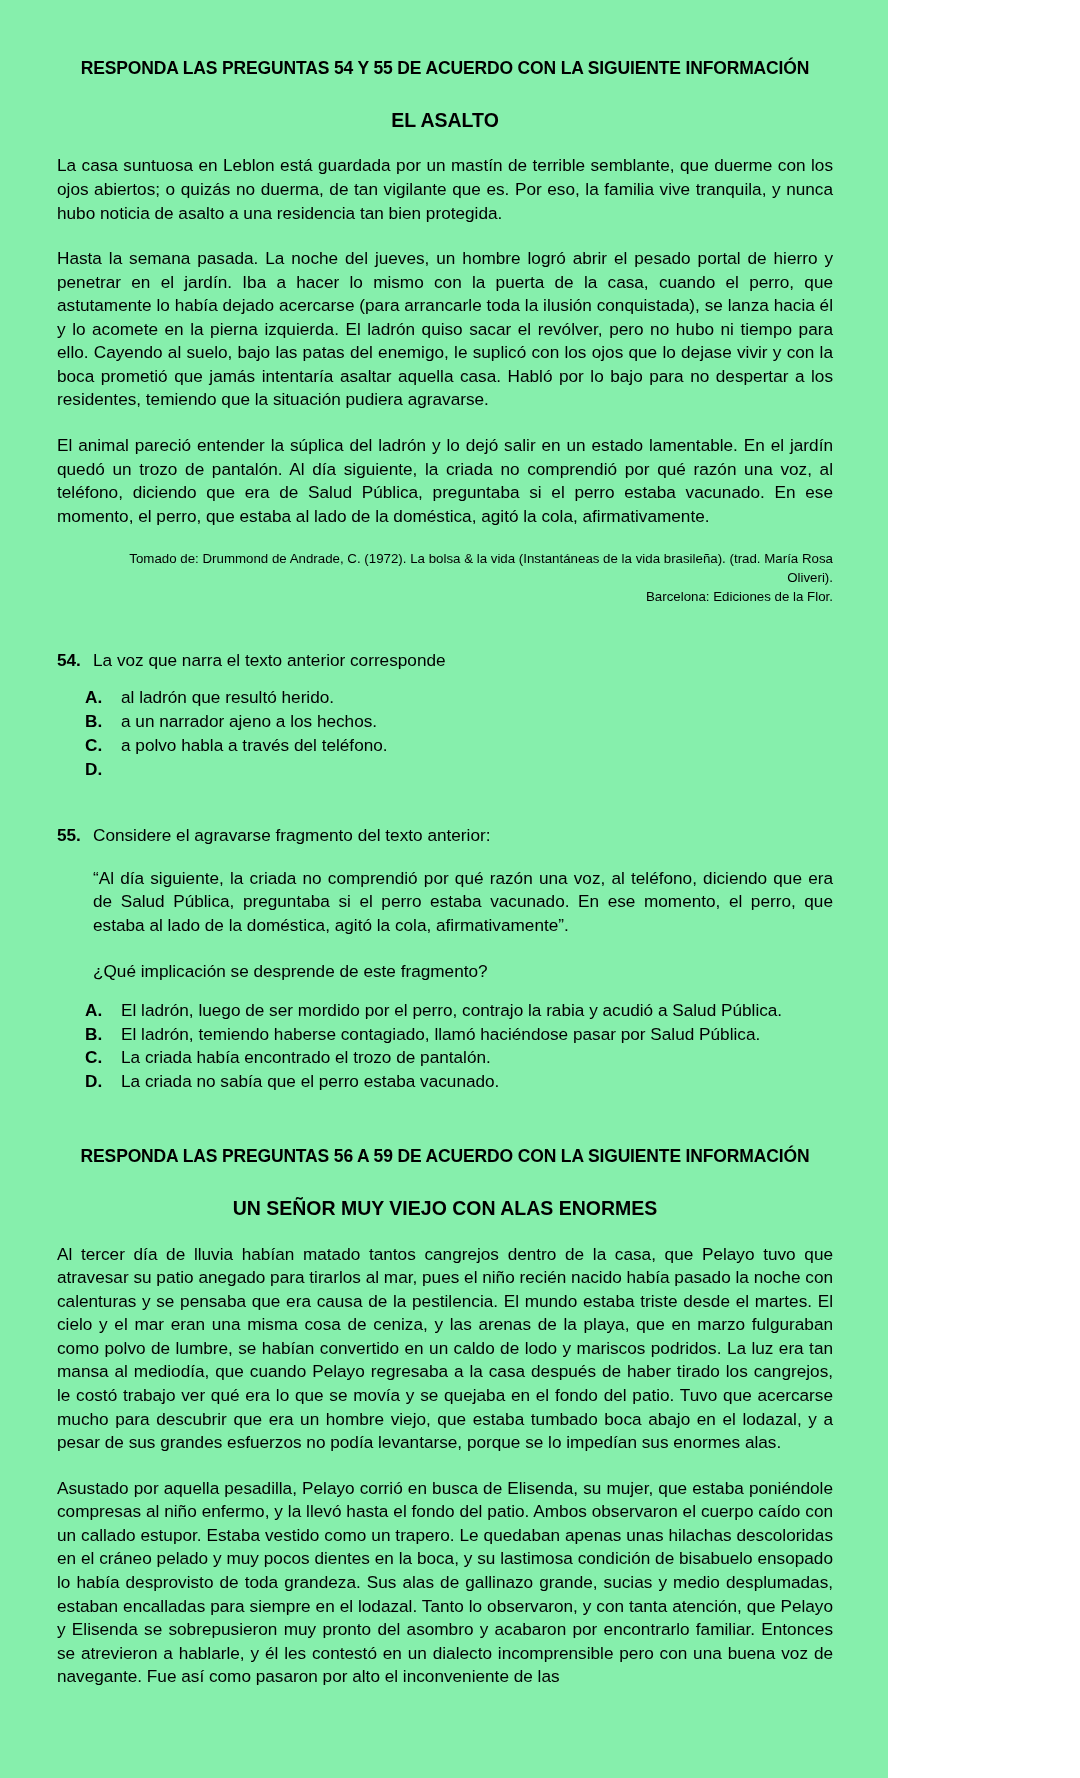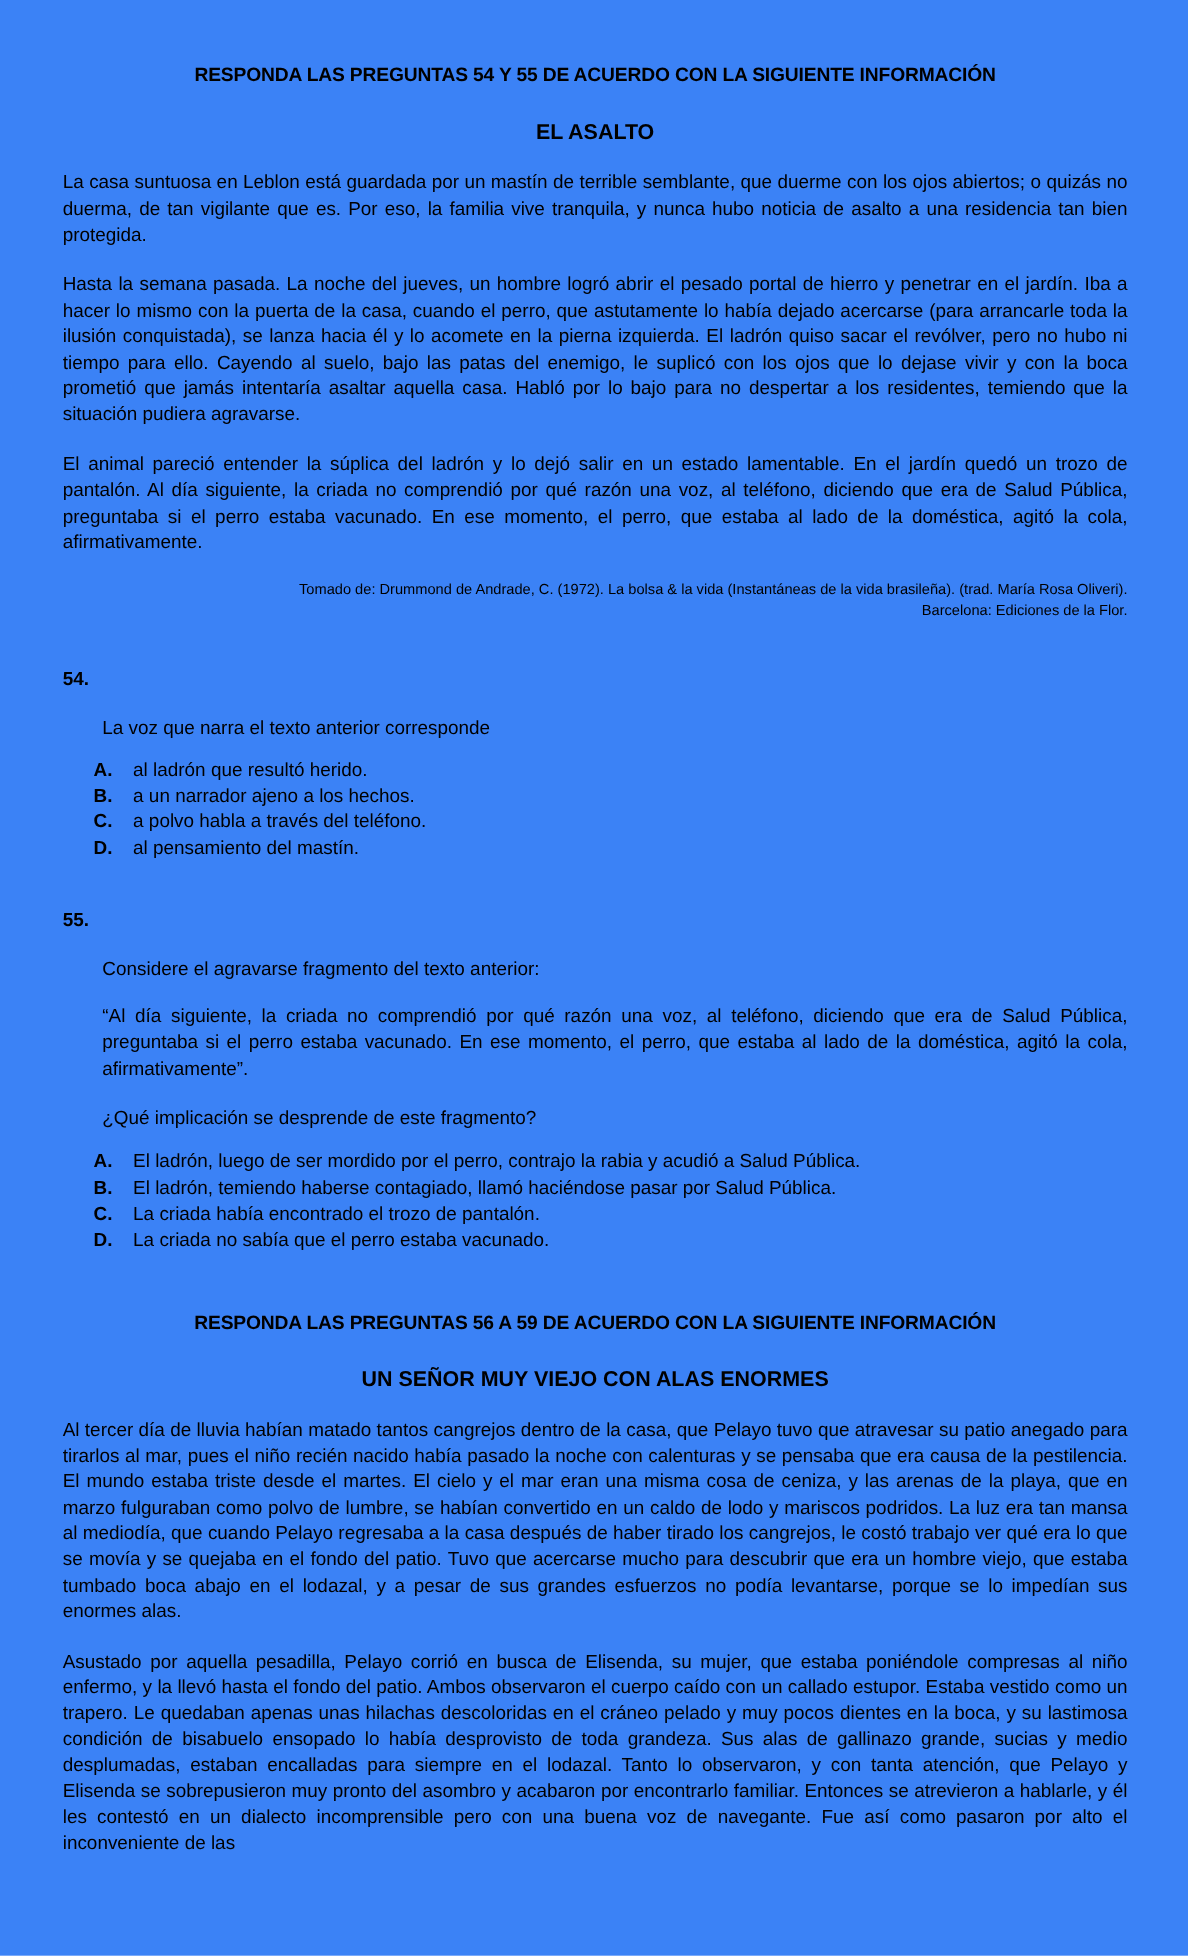--- a/index.html
+++ b/index.html
@@ -8,25 +8,25 @@
     background: #ffffff;
   }
   body {
     width: 1080px;
     min-height: 1778px;
     font-family: "Liberation Sans", sans-serif;
     color: #000000;
     -webkit-font-smoothing: antialiased;
   }
   .page {
-    width: 1080px;
+    width: 888px;
     min-height: 1778px;
     box-sizing: border-box;
     padding: 50px 55px 20px 57px;
-    background: #3b82f6;
+    background: #86efac;
   }
   .section-head {
     text-align: center;
     font-weight: bold;
     font-size: 17.5px;
     letter-spacing: -0.15px;
     margin: 8px 0 0 0;
     line-height: 1.2;
   }
   .passage-title {
@@ -59,21 +59,20 @@
     display: flex;
     align-items: flex-start;
   }
   .question .qnum {
     font-weight: bold;
     min-width: 36px;
     flex: 0 0 36px;
   }
   .question .qtext {
     flex: 1 1 auto;
-    margin-top: 44px;
   }
   .options {
     margin: 14px 0 0 0;
     padding: 0;
     list-style: none;
   }
   .option {
     display: flex;
     align-items: flex-start;
     font-size: 17.2px;
@@ -143,21 +142,20 @@
     <li class="option">
       <span class="olet">B.</span>
       <span class="otext">a un narrador ajeno a los hechos.</span>
     </li>
     <li class="option">
       <span class="olet">C.</span>
       <span class="otext">a polvo habla a través del teléfono.</span>
     </li>
     <li class="option">
       <span class="olet">D.</span>
-      <span class="otext">al pensamiento del mastín.</span>
     </li>
   </ul>
 
   <div class="question">
     <span class="qnum">55.</span>
     <span class="qtext">Considere el agravarse fragmento del texto anterior:</span>
   </div>
 
   <div class="quote-block">“Al día siguiente, la criada no comprendió por qué razón una voz, al teléfono, diciendo que era de Salud Pública, preguntaba si el perro estaba vacunado. En ese momento, el perro, que estaba al lado de la doméstica, agitó la cola, afirmativamente”.</div>
 

